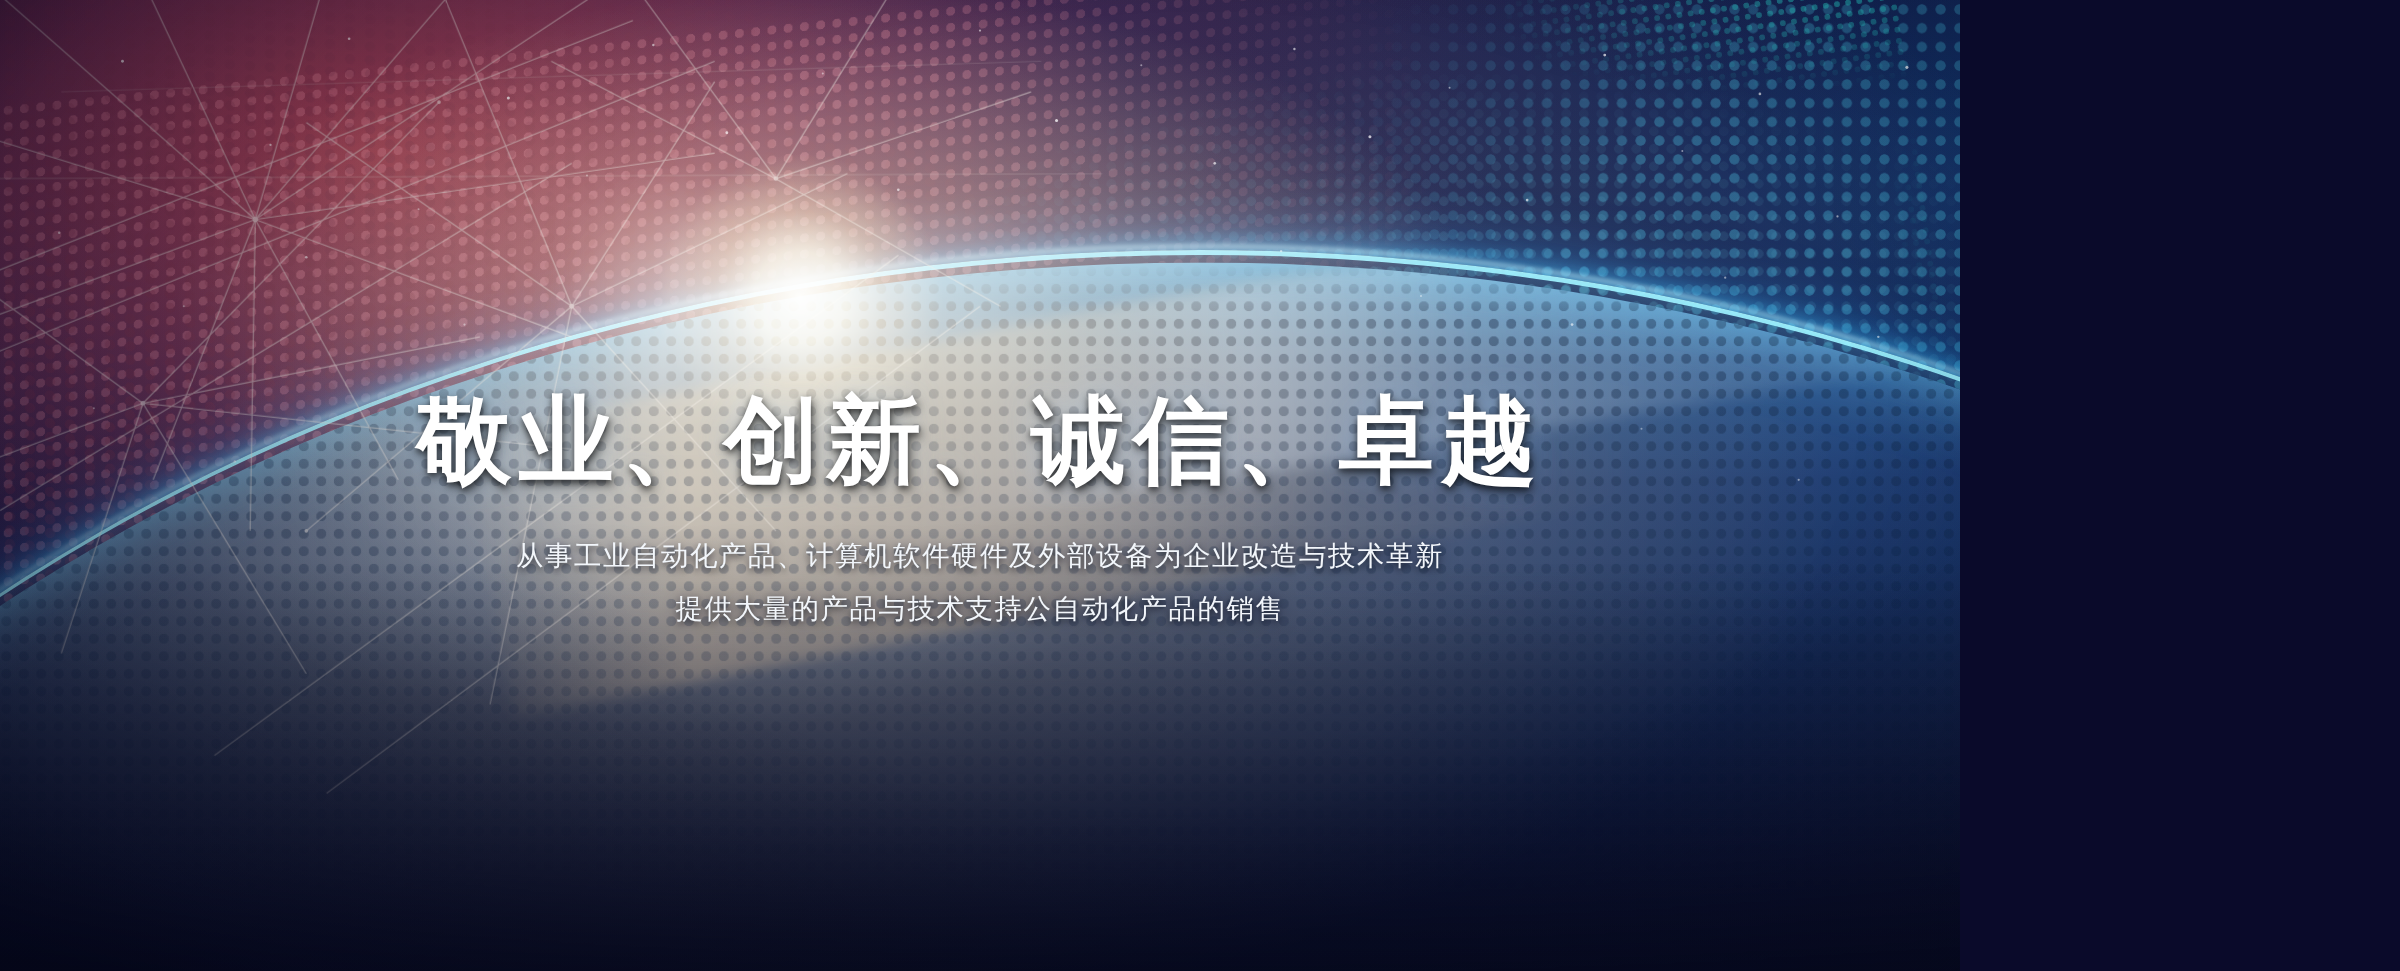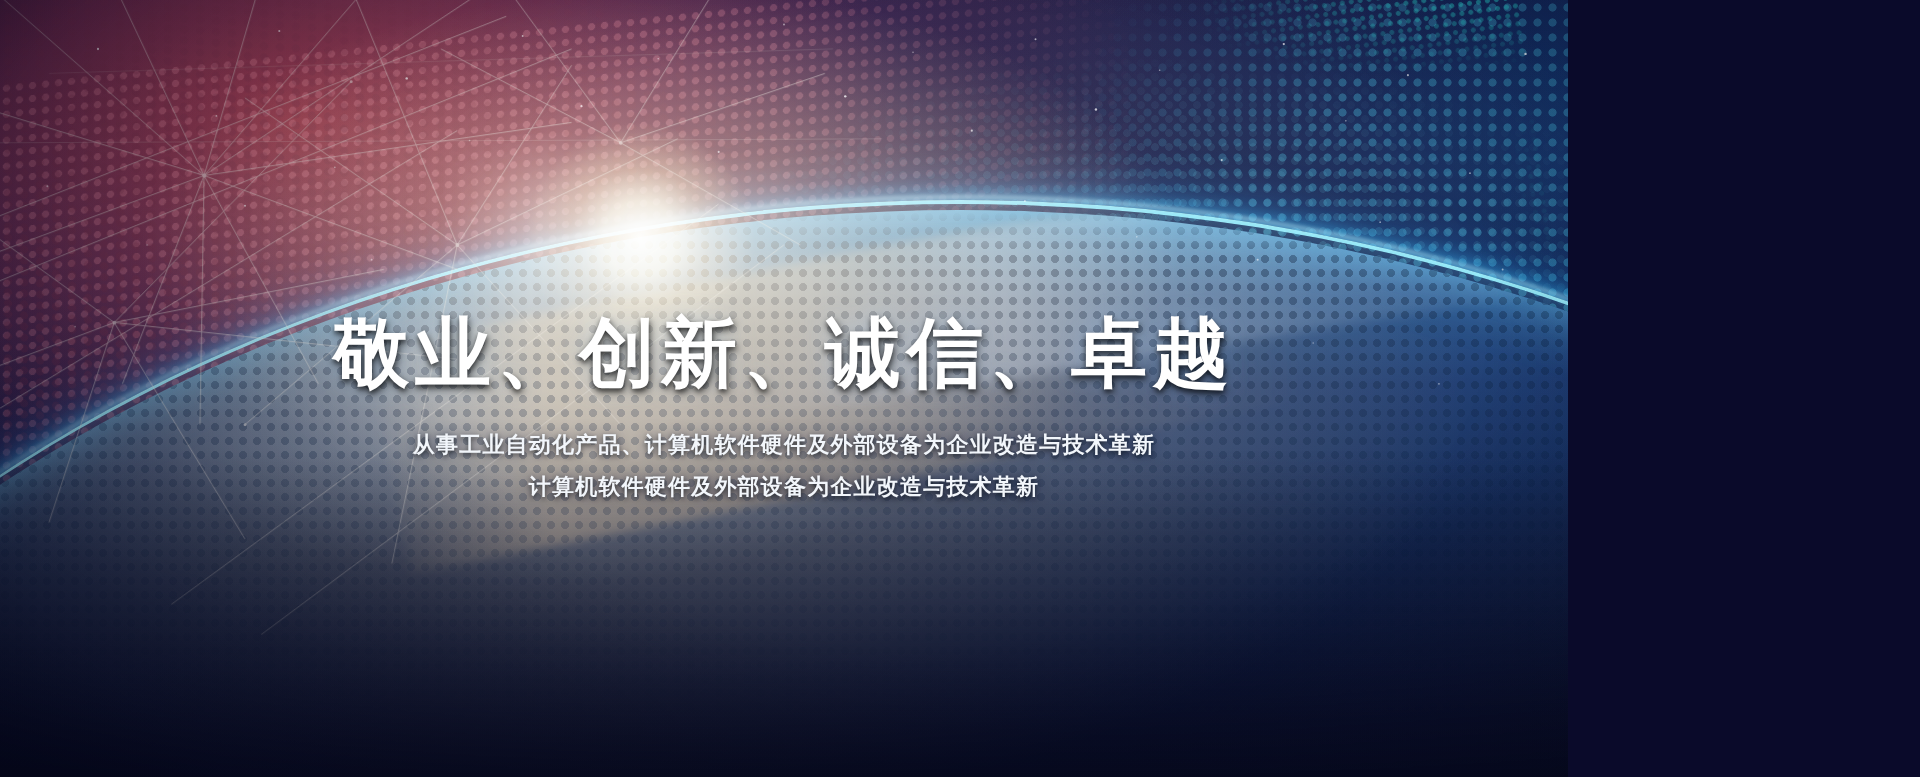--- a/index.html
+++ b/index.html
@@ -207,21 +207,21 @@
     line-height:1.08;
     text-shadow:
       0 3px 5px rgba(0,0,0,0.55),
       2px 4px 9px rgba(0,0,0,0.45),
       0 0 26px rgba(150,200,255,0.30);
     white-space:nowrap;
   }
   #subtitle { margin-top:30px; }
   .sub-line {
     font-size:22px;
-    font-weight:bold;
+    font-weight:normal;
     color:#f2f6fb;
     letter-spacing:1.2px;
     line-height:1.92;
     text-shadow: 0 2px 5px rgba(0,0,0,0.62), 0 0 14px rgba(10,30,70,0.5);
     white-space:nowrap;
   }
 </style>
 </head>
 <body>
 
@@ -339,17 +339,17 @@
 
   <div class="layer" id="flare"></div>
   <div class="layer" id="flare-streak"></div>
 
   <div class="layer" id="vignette"></div>
 
   <div id="content">
     <h1 id="headline">敬业、创新、诚信、卓越</h1>
     <div id="subtitle">
       <div class="sub-line">从事工业自动化产品、计算机软件硬件及外部设备为企业改造与技术革新</div>
-      <div class="sub-line">计算机软件硬件及外部设备为企业改造与技术革新</div>
+      <div class="sub-line">提供大量的产品与技术支持公自动化产品的销售</div>
     </div>
   </div>
 
 </div>
 
 </body></html>

